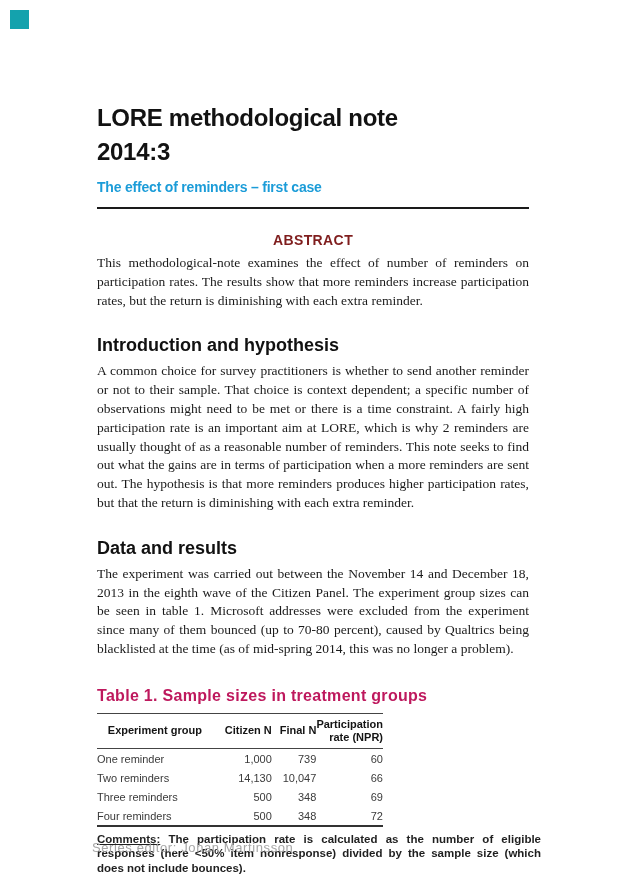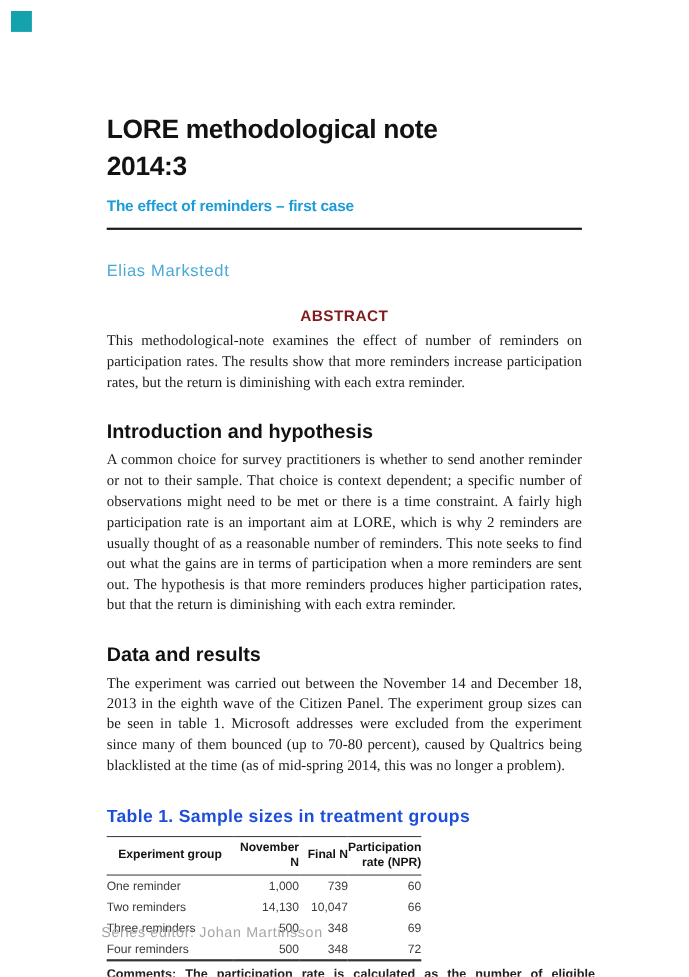--- a/index.html
+++ b/index.html
@@ -67,21 +67,21 @@
     margin: 24px 0 0 0;
     font-weight: bold;
     font-size: 18px; line-height: 22px;
     color: #111;
   }
   .table-title {
     margin: 27px 0 0 0;
     font-weight: bold;
     font-size: 16px; line-height: 19px;
     letter-spacing: 0.3px;
-    color: #1d4ed8;
+    color: #be185d;
   }
   table.sample-table {
     margin-top: 8px;
     width: 286px;
     border-collapse: collapse;
     font-size: 11px; line-height: 13px;
     color: #3a3a3a;
   }
   table.sample-table thead tr {
     border-top: 1px solid #444;
@@ -129,38 +129,37 @@
 
 <div class="content">
 
   <h1 class="doc-title"><span>LORE methodological note</span><br>
     <span>2014:3</span></h1>
 
   <h2 class="doc-subtitle">The effect of reminders – first case</h2>
 
   <hr class="title-rule">
 
-  <div class="author">Elias Markstedt</div>
 
   <div class="abstract-heading">ABSTRACT</div>
   <p class="body-text">This methodological-note examines the effect of number of reminders on participation rates. The results show that more reminders increase participation rates, but the return is diminishing with each extra reminder.</p>
 
   <h3 class="section-heading">Introduction and hypothesis</h3>
   <p class="body-text">A common choice for survey practitioners is whether to send another reminder or not to their sample. That choice is context dependent; a specific number of observations might need to be met or there is a time constraint. A fairly high participation rate is an important aim at LORE, which is why 2 reminders are usually thought of as a reasonable number of reminders. This note seeks to find out what the gains are in terms of participation when a more reminders are sent out. The hypothesis is that more reminders produces higher participation rates, but that the return is diminishing with each extra reminder.</p>
 
   <h3 class="section-heading">Data and results</h3>
   <p class="body-text">The experiment was carried out between the November 14 and December 18, 2013 in the eighth wave of the Citizen Panel. The experiment group sizes can be seen in table 1. Microsoft addresses were excluded from the experiment since many of them bounced (up to 70-80 percent), caused by Qualtrics being blacklisted at the time (as of mid-spring 2014, this was no longer a problem).</p>
 
   <div class="table-title">Table 1. Sample sizes in treatment groups</div>
 
   <table class="sample-table">
     <thead>
       <tr>
         <th class="col-group">Experiment group</th>
-        <th class="col-initial">November N</th>
+        <th class="col-initial">Citizen N</th>
         <th class="col-final">Final N</th>
         <th class="col-npr">Participation rate (NPR)</th>
       </tr>
     </thead>
     <tbody>
       <tr>
         <td class="col-group">One reminder</td>
         <td>1,000</td>
         <td>739</td>
         <td>60</td>

